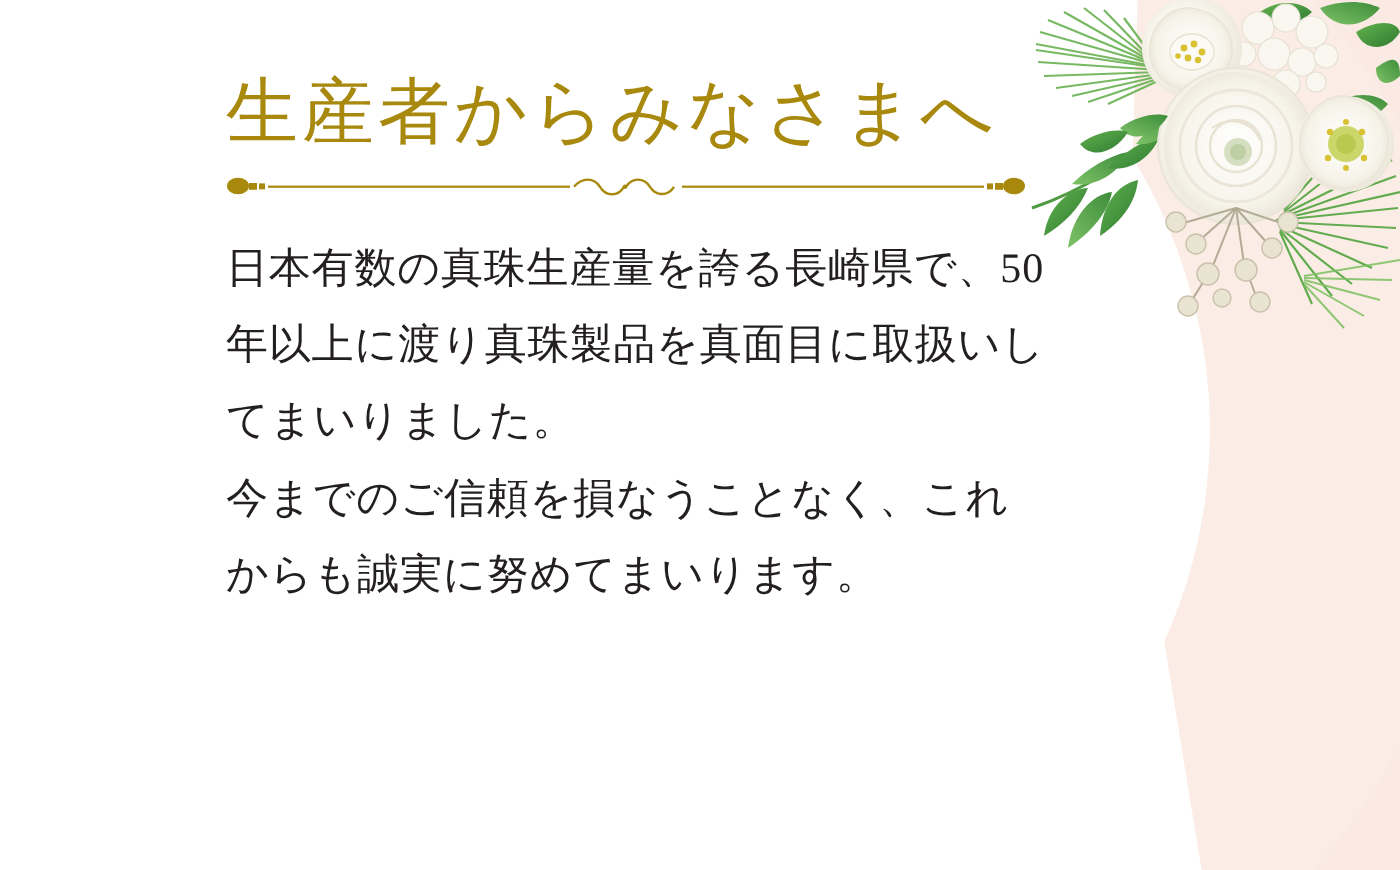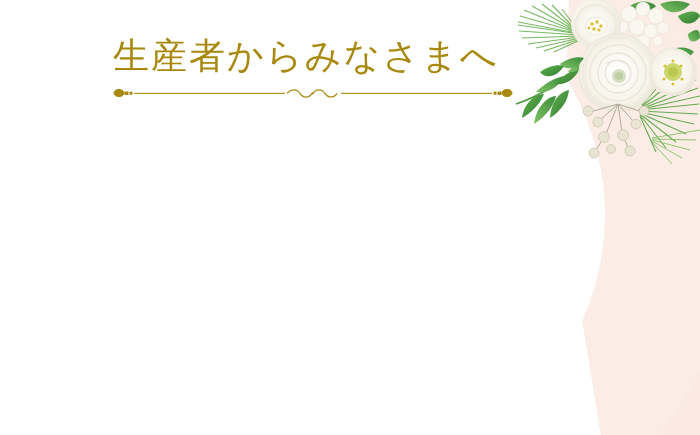--- a/index.html
+++ b/index.html
@@ -293,16 +293,18 @@
           <rect x="228" y="7.8" width="151" height="1.1" stroke="none"></rect>
           <rect x="381" y="7.2" width="2" height="2"></rect>
           <rect x="385" y="7" width="3" height="2.4"></rect>
 
           <ellipse cx="394" cy="8" rx="5" ry="3.6"></ellipse>
         </g>
       </svg>
     </div>
 
     <div class="body-copy">
+      <p class="para">日本有数の真珠生産量を誇る長崎県で、50年以上に渡り真珠製品を真面目に取扱いしてまいりました。</p>
+      <p class="para">今までのご信頼を損なうことなく、これからも誠実に努めてまいります。</p>
     </div>
 
   </div>
 </div>
 
 </body></html>

